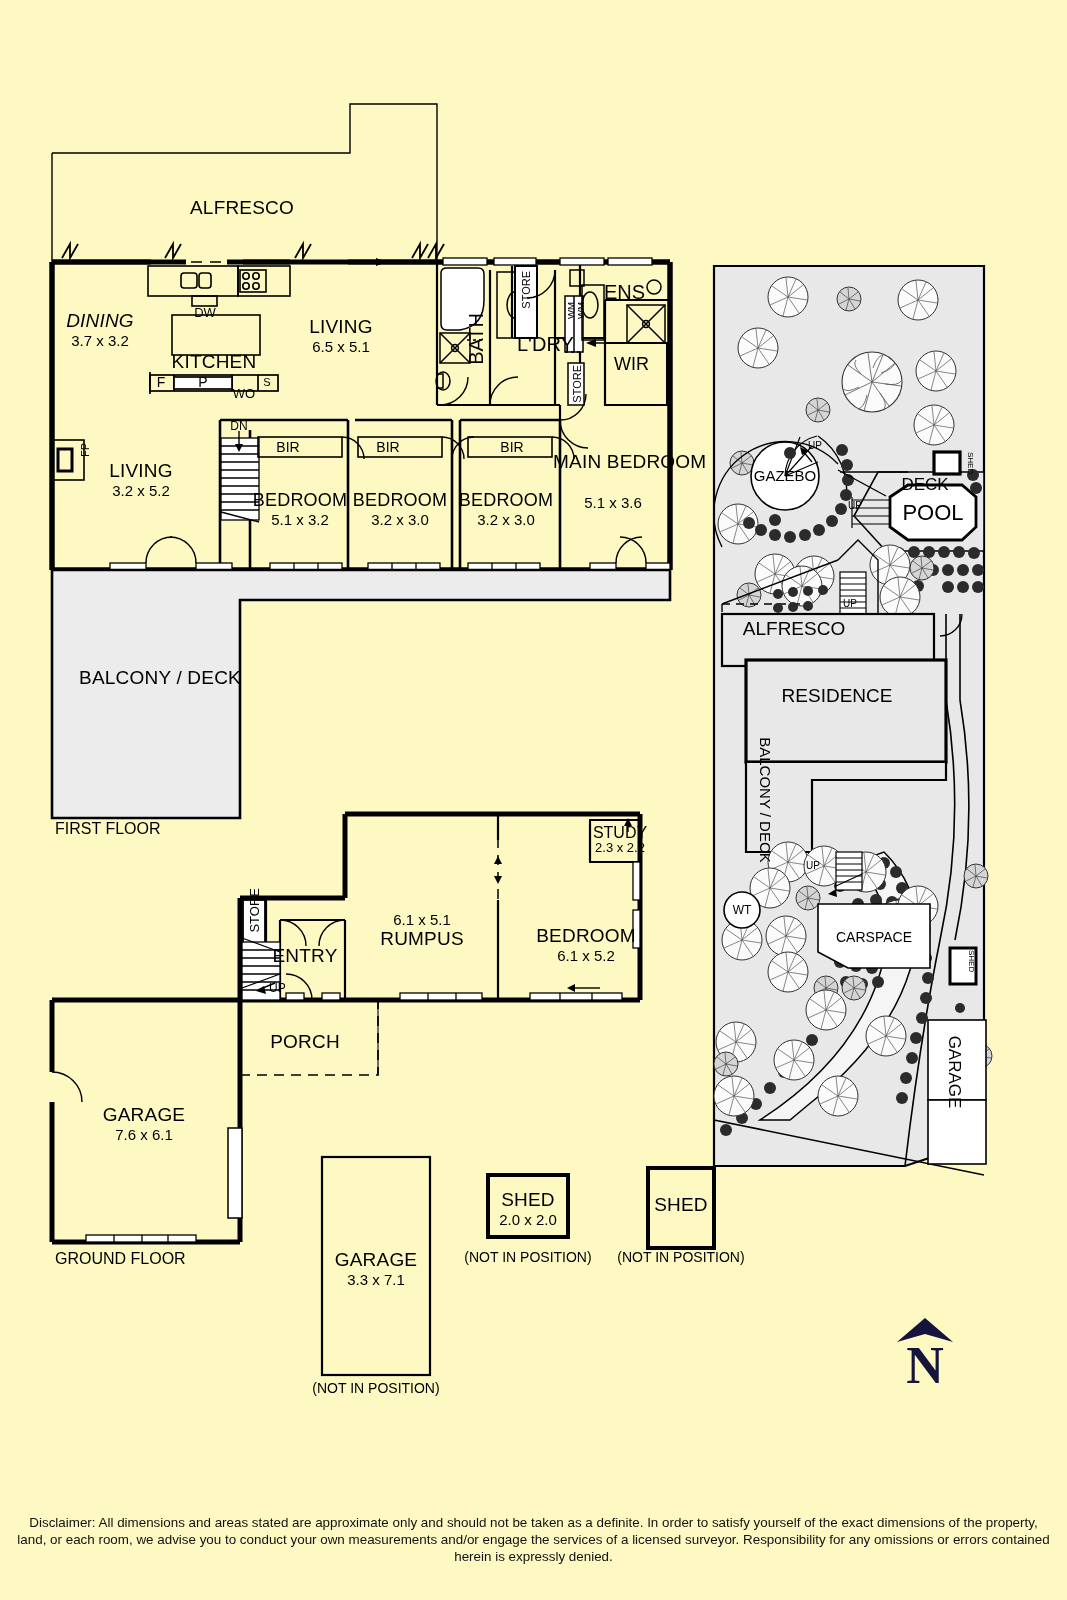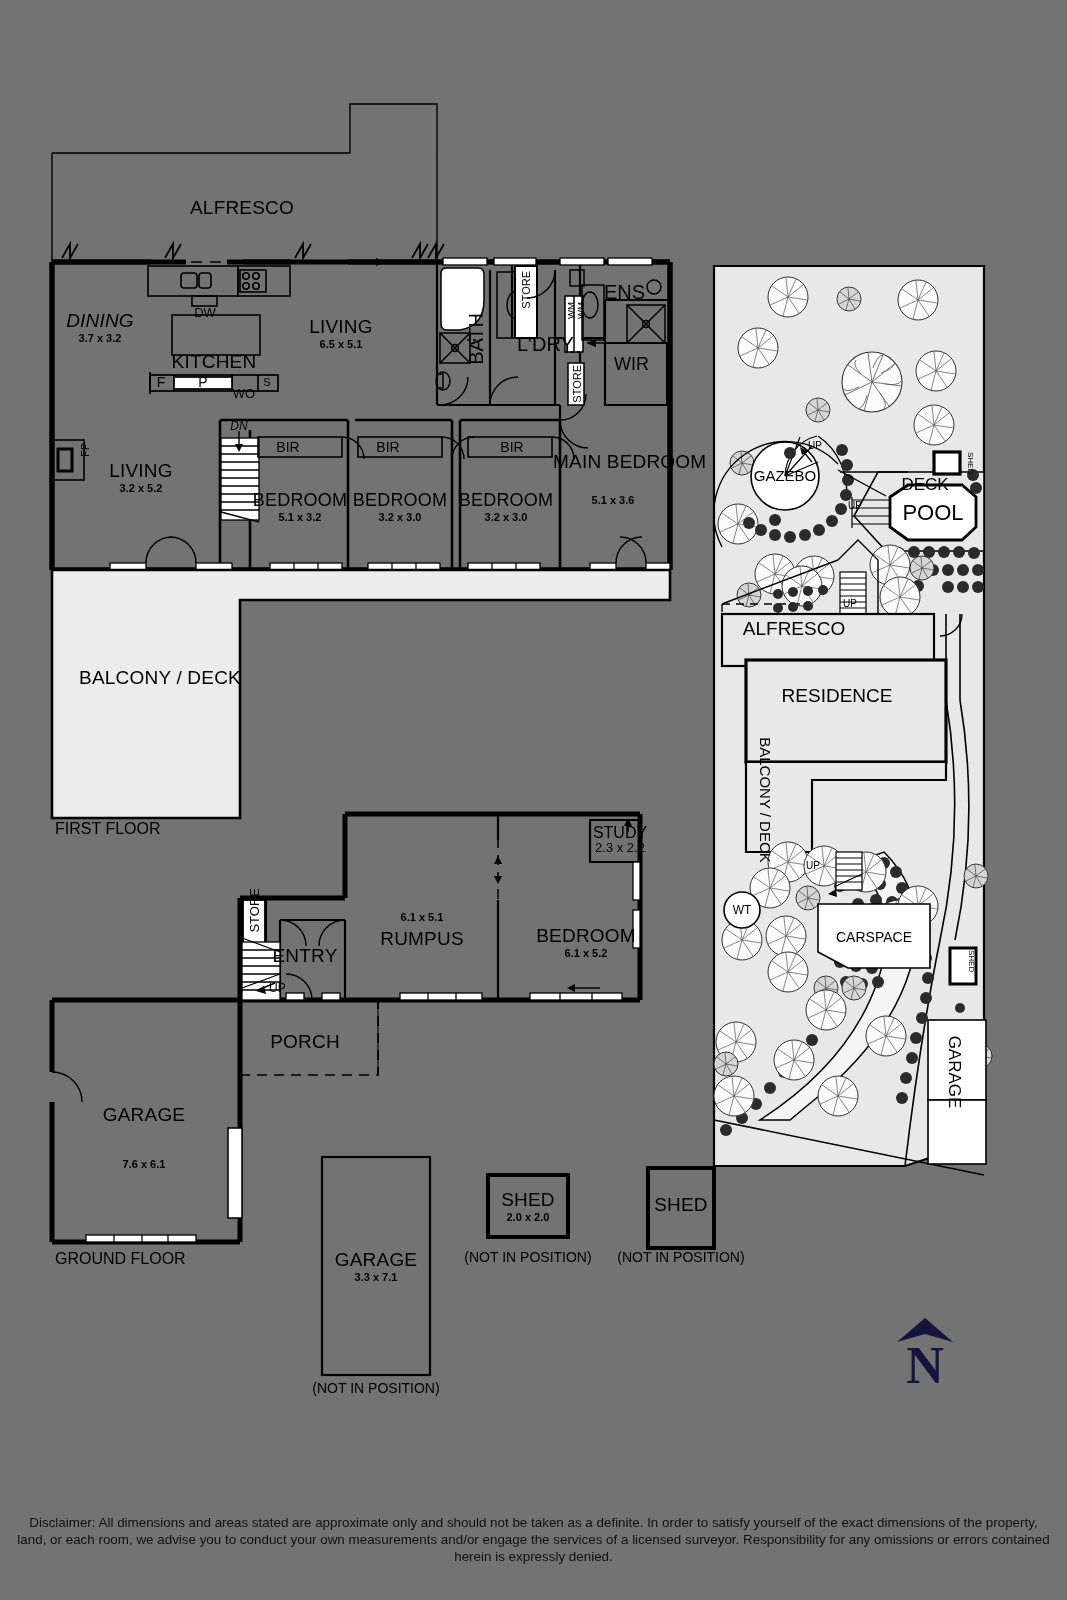--- a/index.html
+++ b/index.html
@@ -6,36 +6,36 @@
   * { box-sizing: border-box; }
   html, body {
     margin: 0; padding: 0;
     background: #ffffff;
     font-family: "Liberation Sans", sans-serif;
   }
   #page {
     position: relative;
     width: 1067px;
     height: 1600px;
-    background: #737373;
+    background: #fef9c3;
     overflow: hidden;
   }
   svg.plan { position: absolute; left: 0; top: 0; width: 1067px; height: 1600px; }
 
   .lbl {
     position: absolute;
     font-family: "Liberation Sans", sans-serif;
     color: #000;
     text-align: center;
     line-height: 1.08;
     white-space: pre;
     pointer-events: none;
   }
   .room-name { font-size: 19px; font-weight: 400; letter-spacing: .2px; }
-  .room-dim  { font-size: 11px; font-weight: 700; }
+  .room-dim  { font-size: 15px; font-weight: 400; }
   .tiny      { font-size: 11px; font-weight: 400; }
   .tiny9     { font-size: 9.5px; }
   .micro     { font-size: 8px; }
   .floorlab  { font-size: 16px; font-weight: 400; text-align: left; }
   .notinpos  { font-size: 14px; }
   .vert      { writing-mode: vertical-rl; transform: rotate(180deg); }
   .vert2     { writing-mode: vertical-rl; }
   .center    { transform: translate(-50%,-50%); }
   .centerx   { transform: translateX(-50%); }
 
@@ -644,42 +644,42 @@
   <div class="lbl" style="left:614px; top:355px; font-size:18px;">WIR</div>
   <div class="lbl vert tiny" style="left:521px; top:271px;">STORE</div>
   <div class="lbl vert tiny" style="left:572px; top:365px;">STORE</div>
   <div class="lbl vert tiny9" style="left:566px; top:302px;">WM</div>
   <div class="lbl vert tiny9" style="left:576px; top:302px;">WM</div>
 
   <div class="lbl tiny centerx" style="left:288px; top:440px; font-size:14px;">BIR</div>
   <div class="lbl tiny centerx" style="left:388px; top:440px; font-size:14px;">BIR</div>
   <div class="lbl tiny centerx" style="left:512px; top:440px; font-size:14px;">BIR</div>
 
-  <div class="lbl tiny centerx" style="left:239px; top:420px; font-size:12px;font-style:italic;">DN</div>
+  <div class="lbl tiny centerx" style="left:239px; top:420px; font-size:12px;">DN</div>
   <div class="lbl vert tiny" style="left:80px; top:443px; font-size:11px;">FP</div>
   <div class="lbl tiny centerx" style="left:205px; top:306px; font-size:13px;">DW</div>
   <div class="lbl tiny centerx" style="left:161px; top:375px; font-size:14px;">F</div>
   <div class="lbl tiny centerx" style="left:203px; top:375px; font-size:14px;">P</div>
   <div class="lbl tiny centerx" style="left:244px; top:387px; font-size:13px;">WO</div>
   <div class="lbl tiny centerx" style="left:267px; top:377px; font-size:11px;">S</div>
 
   <div class="lbl room-name centerx" style="left:422px; top:890px;margin-top:39px;">RUMPUS</div>
   <div class="lbl room-dim centerx" style="left:422px; top:912px;">6.1 x 5.1</div>
 
   <div class="lbl room-name centerx" style="left:586px; top:926px;">BEDROOM</div>
   <div class="lbl room-dim centerx" style="left:586px; top:948px;">6.1 x 5.2</div>
 
   <div class="lbl centerx" style="left:620px; top:824px; font-size:16px;">STUDY</div>
   <div class="lbl centerx" style="left:620px; top:841px; font-size:13px;">2.3 x 2.2</div>
 
   <div class="lbl room-name centerx" style="left:305px; top:946px;">ENTRY</div>
   <div class="lbl room-name centerx" style="left:305px; top:1032px;">PORCH</div>
 
   <div class="lbl room-name centerx" style="left:144px; top:1105px;">GARAGE</div>
-  <div class="lbl room-dim centerx" style="left:144px; top:1127px;margin-top:32px;">7.6 x 6.1</div>
+  <div class="lbl room-dim centerx" style="left:144px; top:1127px;">7.6 x 6.1</div>
 
   <div class="lbl vert tiny" style="left:248px; top:888px; font-size:13px;">STORE</div>
   <div class="lbl tiny" style="left:269px; top:982px; font-size:12px;">UP</div>
 
   <div class="lbl floorlab" style="left:55px; top:1250px;">GROUND FLOOR</div>
 
   <div class="lbl room-name centerx" style="left:376px; top:1250px;">GARAGE</div>
   <div class="lbl room-dim centerx" style="left:376px; top:1272px;">3.3 x 7.1</div>
   <div class="lbl notinpos centerx" style="left:376px; top:1381px;">(NOT IN POSITION)</div>
 

